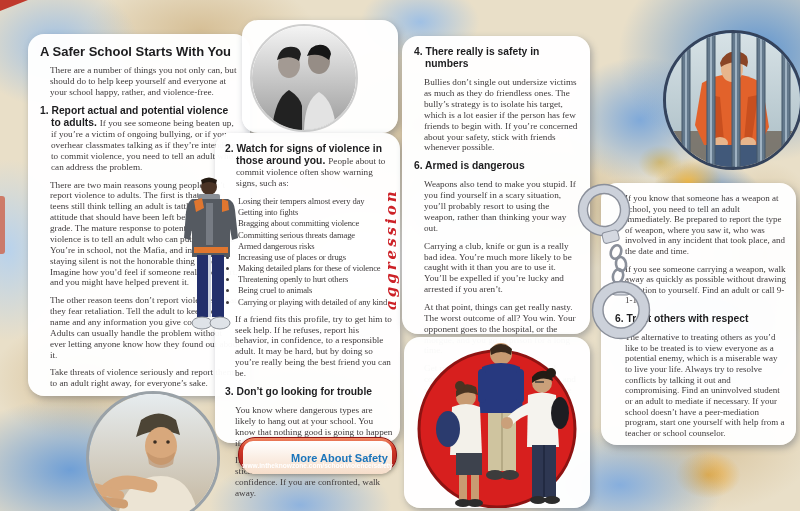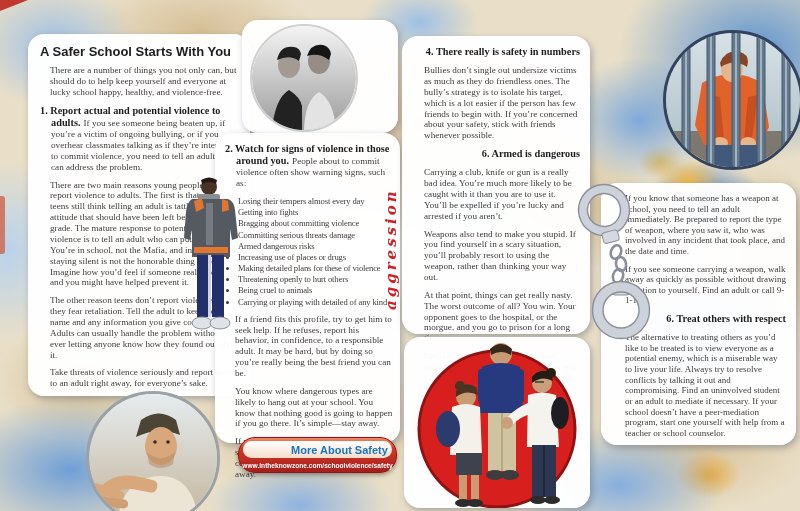--- a/index.html
+++ b/index.html
@@ -31,33 +31,33 @@
       radial-gradient(130px 85px at 85px 380px, #d6bf96 0%, rgba(214,191,150,0) 72%),
       radial-gradient(120px 80px at 360px 260px,#ffffff 0%, rgba(255,255,255,0) 70%);
   }
   .panel{position:absolute;background:rgba(255,255,255,.97);border-radius:16px;
     box-shadow:2px 3px 7px rgba(70,80,100,.4);}
   .txt{color:#3f3b3c;font-size:9.2px;line-height:1.18;}
   .txt p{margin:0 0 7px 0;}
   .txt p.ind{padding-left:10px;}
   h1.title{font-family:"Liberation Sans",sans-serif;font-weight:bold;font-size:13px;
     color:#1d1d1f;margin:0 0 6px 0;}
-  .h2{font-family:Liberation Serif, serif;font-weight:bold;font-size:10.3px;
-    color:#1d1d1f;text-align:right;}
+  .h2{font-family:Liberation Sans, sans-serif;font-weight:bold;font-size:10.3px;
+    color:#1d1d1f;}
   .sech{padding-left:11px;text-indent:-11px;margin:0 0 2px 0;}
   .lead-b{margin-right:3px;}
   ul.bullets{margin:2px 0 6px 0;padding-left:13px;font-size:8.6px;letter-spacing:-.15px;
     line-height:1.3;}
   ul.bullets li{margin:0;}
   .circle-photo{position:absolute;border-radius:50%;overflow:hidden;}
   
   .mbtn{position:absolute;left:238px;top:437px;width:157px;height:34px;border-radius:17px;
     background:linear-gradient(180deg,#f08a63 0%,#d23a28 30%,#a51e1c 100%);
     border:1px solid #8e1414;box-shadow:0 2px 4px rgba(0,0,0,.35);cursor:pointer;}
-  .mbtn .inner{position:absolute;left:4px;right:4px;top:3px;height:17px;border-radius:10px;
+  .mbtn .inner{position:absolute;left:4px;right:4px;top:3px;height:33px;border-radius:10px;
     background:linear-gradient(180deg,#ffffff 0%,#f6ddc9 100%);
     display:flex;align-items:center;justify-content:center;padding-left:44px;}
   .mbtn .lbl{font-family:"Liberation Sans",sans-serif;font-weight:bold;font-size:11px;
     color:#1b75bb;}
   .mbtn .url{position:absolute;left:0;right:0;bottom:3px;text-align:center;
     font-family:"Liberation Sans",sans-serif;font-weight:bold;font-size:6.6px;color:#ffffff;}
   .aggr{position:absolute;left:382px;top:163px;height:172px;writing-mode:vertical-rl;
     transform:rotate(180deg);color:#cc2127;font-family:"DejaVu Serif",serif;
     font-style:italic;font-weight:bold;font-size:15px;letter-spacing:3px;text-align:center;}
   .corner-red{position:absolute;left:0;top:0;width:0;height:0;
@@ -68,21 +68,21 @@
 </head>
 <body>
 
 <div id="page">
 
   <div class="corner-red"></div>
   <div class="edge-red"></div>
 
   <div class="panel txt" style="left:28px;top:34px;width:222px;height:362px;padding:10px 10px 8px 12px;box-sizing:border-box;">
     <h1 class="title">A Safer School Starts With You</h1>
-    <p class="ind">There are a number of things you not only can, but should do to help keep yourself and everyone at lucky school happy, healthy, and violence-free.</p>
+    <p class="ind">There are a number of things you not only can, but should do to help keep yourself and everyone at your school happy, rather, and violence-free.</p>
     <p class="sech"><b class="h2 lead-b">1. Report actual and potential violence to adults.</b><span>If you see someone being beaten up, if you’re a victim of ongoing bullying, or if you overhear classmates talking as if they’re intending to commit violence, you need to tell an adult who can address the problem.</span></p>
     <p class="ind">There are two main reasons young people don’t report violence to adults. The first is that some teens still think telling an adult is tattling, an attitude that should have been left behind in first grade. The mature response to potential or actual violence is to tell an adult who can put a stop to it. You’re in school, not the Mafia, and in this case staying silent is not the honorable thing to do. Imagine how you’d feel if someone really got hurt, and you might have helped prevent it.</p>
     <p class="ind">The other reason teens don’t report violence is that they fear retaliation. Tell the adult to keep your name and any information you give confidential. Adults can usually handle the problem without ever letting anyone know how they found out about it.</p>
     <p class="ind">Take threats of violence seriously and report them to an adult right away, for everyone’s sake.</p>
   </div>
 
   <div class="panel" style="left:242px;top:20px;width:156px;height:113px;"></div>
   <div class="circle-photo" style="left:250px;top:24px;width:104px;height:104px;border:2px solid #cfcfcf;">
     <svg width="104" height="104" viewBox="0 0 104 104">
       <defs>
@@ -109,20 +109,21 @@
         <li>Bragging about committing violence</li>
         <li>Committing serious threats damage</li>
         <li>Armed dangerous risks</li>
         <li>Increasing use of places or drugs</li>
         <li>Making detailed plans for these of violence</li>
         <li>Threatening openly to hurt others</li>
         <li>Being cruel to animals</li>
         <li>Carrying or playing with detailed of any kind</li>
       </ul>
     <p class="ind">If a friend fits this profile, try to get him to seek help. If he refuses, report his behavior, in confidence, to a responsible adult. It may be hard, but by doing so you’re really being the best friend you can be.</p>
+    <p class="sech h2">3. Don’t go looking for trouble</p>
     <p class="ind">You know where dangerous types are likely to hang out at your school. You know that nothing good is going to happen if you go there. It’s simple—stay away.</p>
     <p class="ind">If you have to pass through these areas, stick with friends and maintain an air of confidence. If you are confronted, walk away.</p>
   </div>
 
   <div style="position:absolute;left:182px;top:177px;width:58px;height:156px;">
     <svg width="58" height="156" viewBox="0 0 58 156">
       <circle cx="27" cy="10" r="8" fill="#4a3325"></circle>
       <path d="M19 3 q8-5 16 0 l-1 4 q-7-4-14 0z" fill="#241a12"></path>
       <rect x="16" y="17" width="22" height="7" rx="2" fill="#8a8f96"></rect>
       <path d="M10 22 q-5 3-6 13 l-2 26 6 2 2-11 v28 h38 v-28 l2 11 6-2 -3-28 q-1-9-7-11z" fill="#555a61"></path>
@@ -156,22 +157,22 @@
       <path d="M6 100 q14-22 40-18 l18 4 q6 2 4 8 q-2 6-9 4 l-16-3 q-20 0-30 12z" fill="#d8a87c"></path>
       <rect x="4" y="88" width="34" height="9" rx="4.5" fill="#d8a87c" transform="rotate(18 4 88)"></rect>
       <rect x="10" y="102" width="30" height="9" rx="4.5" fill="#cf9e72" transform="rotate(8 10 102)"></rect>
     </svg>
   </div>
 
   <div class="panel txt" style="left:402px;top:36px;width:188px;height:298px;padding:10px 10px 8px 12px;box-sizing:border-box;">
     <p class="sech h2">4. There really is safety in numbers</p>
     <p class="ind">Bullies don’t single out undersize victims as much as they do friendless ones. The bully’s strategy is to isolate his target, which is a lot easier if the person has few friends to begin with. If you’re concerned about your safety, stick with friends whenever possible.</p>
     <p class="sech h2">6. Armed is dangerous</p>
+    <p class="ind">Weapons also tend to make you stupid. If you find yourself in a scary situation, you’ll probably resort to using the weapon, rather than thinking your way out.</p>
     <p class="ind">Carrying a club, knife or gun is a really bad idea. You’re much more likely to be caught with it than you are to use it. You’ll be expelled if you’re lucky and arrested if you aren’t.</p>
-    <p class="ind">Weapons also tend to make you stupid. If you find yourself in a scary situation, you’ll probably resort to using the weapon, rather than thinking your way out.</p>
     <p class="ind">At that point, things can get really nasty. The worst outcome of all? You win. Your opponent goes to the hospital, or the morgue, and you go to prison for a long time.</p>
     <p class="ind">Get real. All you know about armed combat is the stuff you see in movies and video games. In the real thing, everyone loses.</p>
   </div>
 
   <div class="aggr">aggression</div>
 
   <div class="circle-photo" style="left:663px;top:30px;width:134px;height:134px;border:3px solid #34435c;">
     <svg width="134" height="134" viewBox="0 0 134 134">
       <defs>
           <linearGradient id="gj" x1="0" y1="0" x2="0" y2="1">

